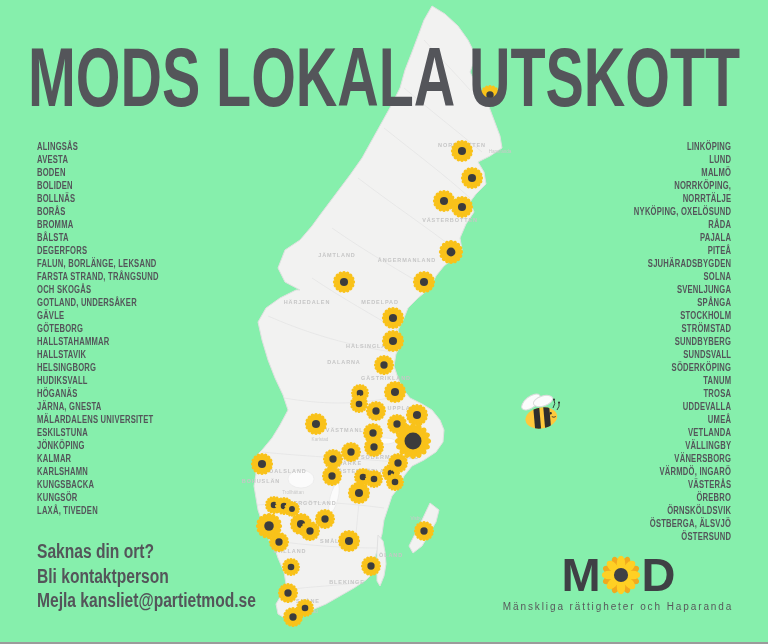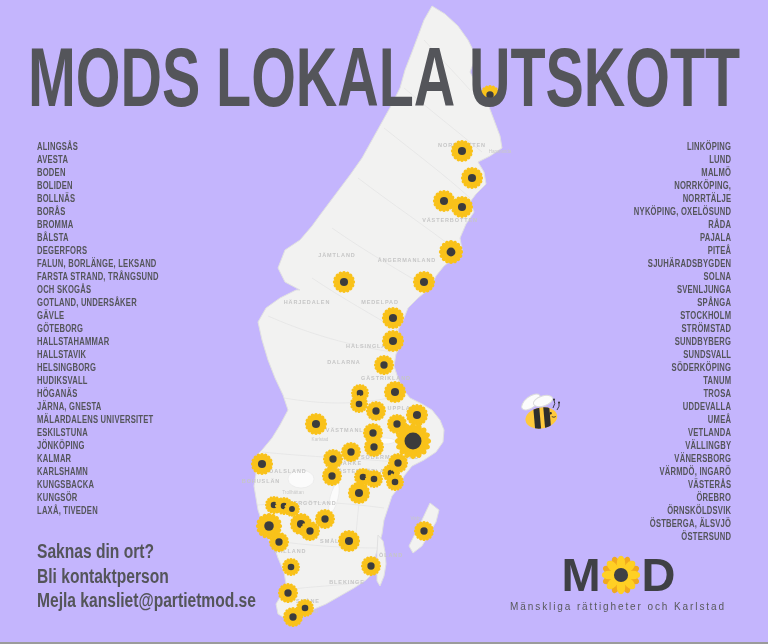--- a/index.html
+++ b/index.html
@@ -1,17 +1,17 @@
 <!DOCTYPE html>
 <html><head>
 <meta charset="utf-8">
 <style>
   html,body{margin:0;padding:0;background:#ffffff;}
   .poster{
-    position:relative;width:768px;height:644px;background:#c4b5fd;overflow:hidden;
+    position:relative;width:768px;height:644px;background:#86efac;overflow:hidden;
     font-family:"Liberation Sans",sans-serif;color:#54555A;
     border-bottom:2px solid #9b9b9b;box-sizing:border-box;
   }
   #map-svg{position:absolute;left:0;top:0;}
   .title-svg{position:absolute;left:0;top:0;}
   .title-text{font-family:"Liberation Sans",sans-serif;font-weight:bold;fill:#54555A;}
   .city-list{
     position:absolute;top:140px;font-weight:bold;font-size:10.6px;line-height:13px;
     letter-spacing:.3px;color:#54555A;white-space:nowrap;
   }
@@ -316,16 +316,16 @@
             <ellipse cx="0" cy="-10" rx="3.6" ry="6.3" fill="#FFD024" transform="rotate(135)"></ellipse>
             <ellipse cx="0" cy="-10" rx="3.6" ry="6.3" fill="#FFD024" transform="rotate(180)"></ellipse>
             <ellipse cx="0" cy="-10" rx="3.6" ry="6.3" fill="#FFD024" transform="rotate(225)"></ellipse>
             <ellipse cx="0" cy="-10" rx="3.6" ry="6.3" fill="#FFD024" transform="rotate(270)"></ellipse>
             <ellipse cx="0" cy="-10" rx="3.6" ry="6.3" fill="#FFD024" transform="rotate(315)"></ellipse>
             <circle r="6" fill="#3F4045"></circle>
           </g>
       </svg>
       <span class="logo-letter">D</span>
     </div>
-    <div class="tagline">Mänskliga rättigheter och Karlstad</div>
+    <div class="tagline">Mänskliga rättigheter och Haparanda</div>
   </div>
 
 </div>
 
 </body></html>

